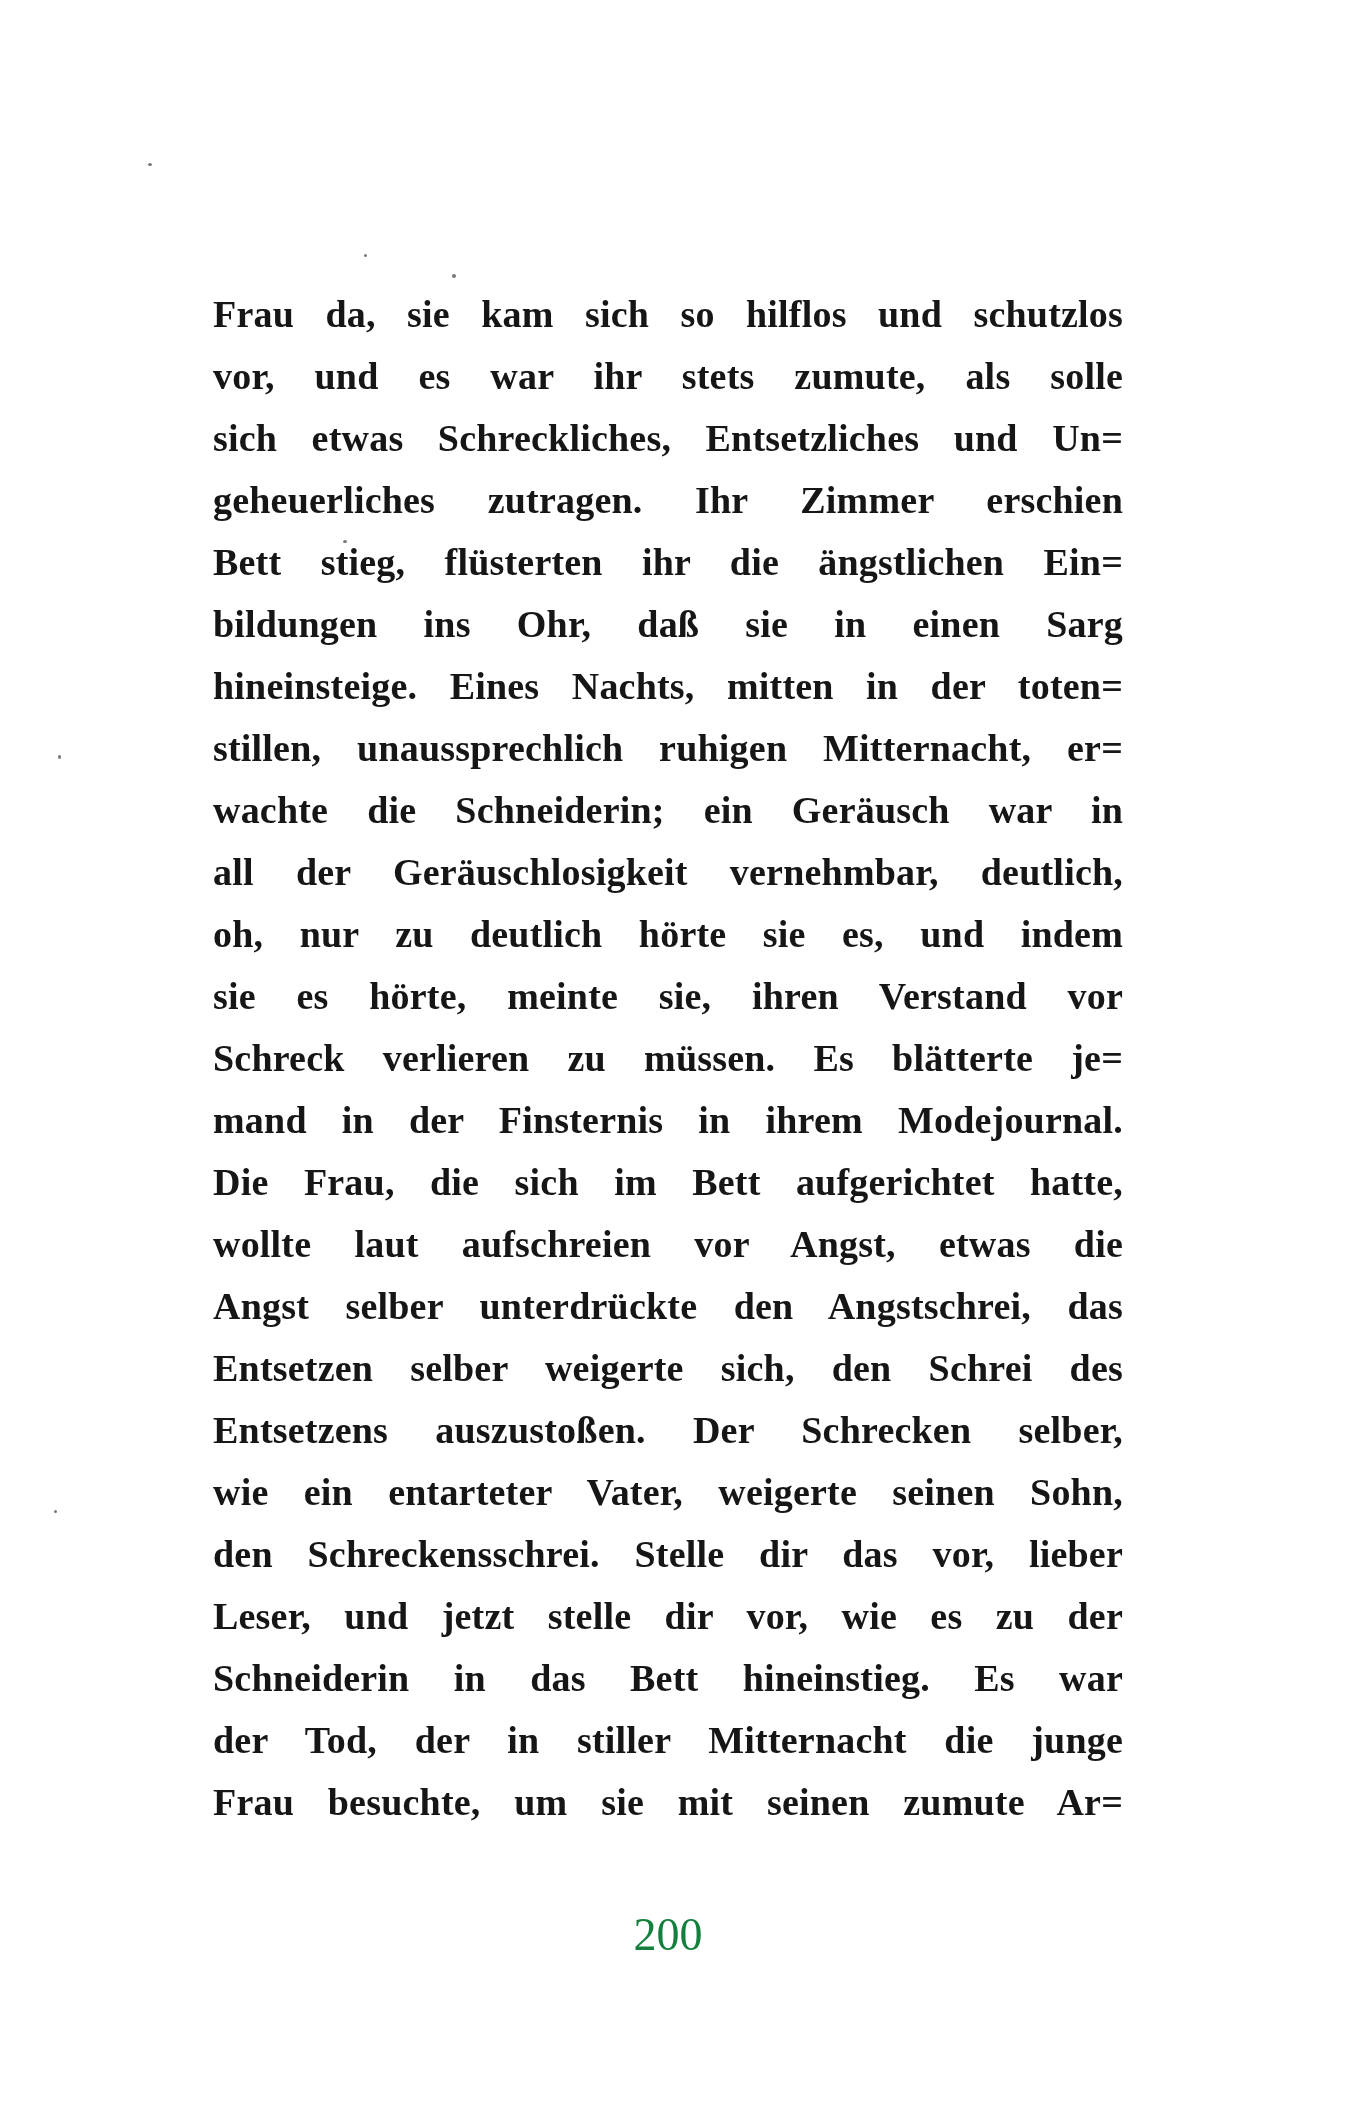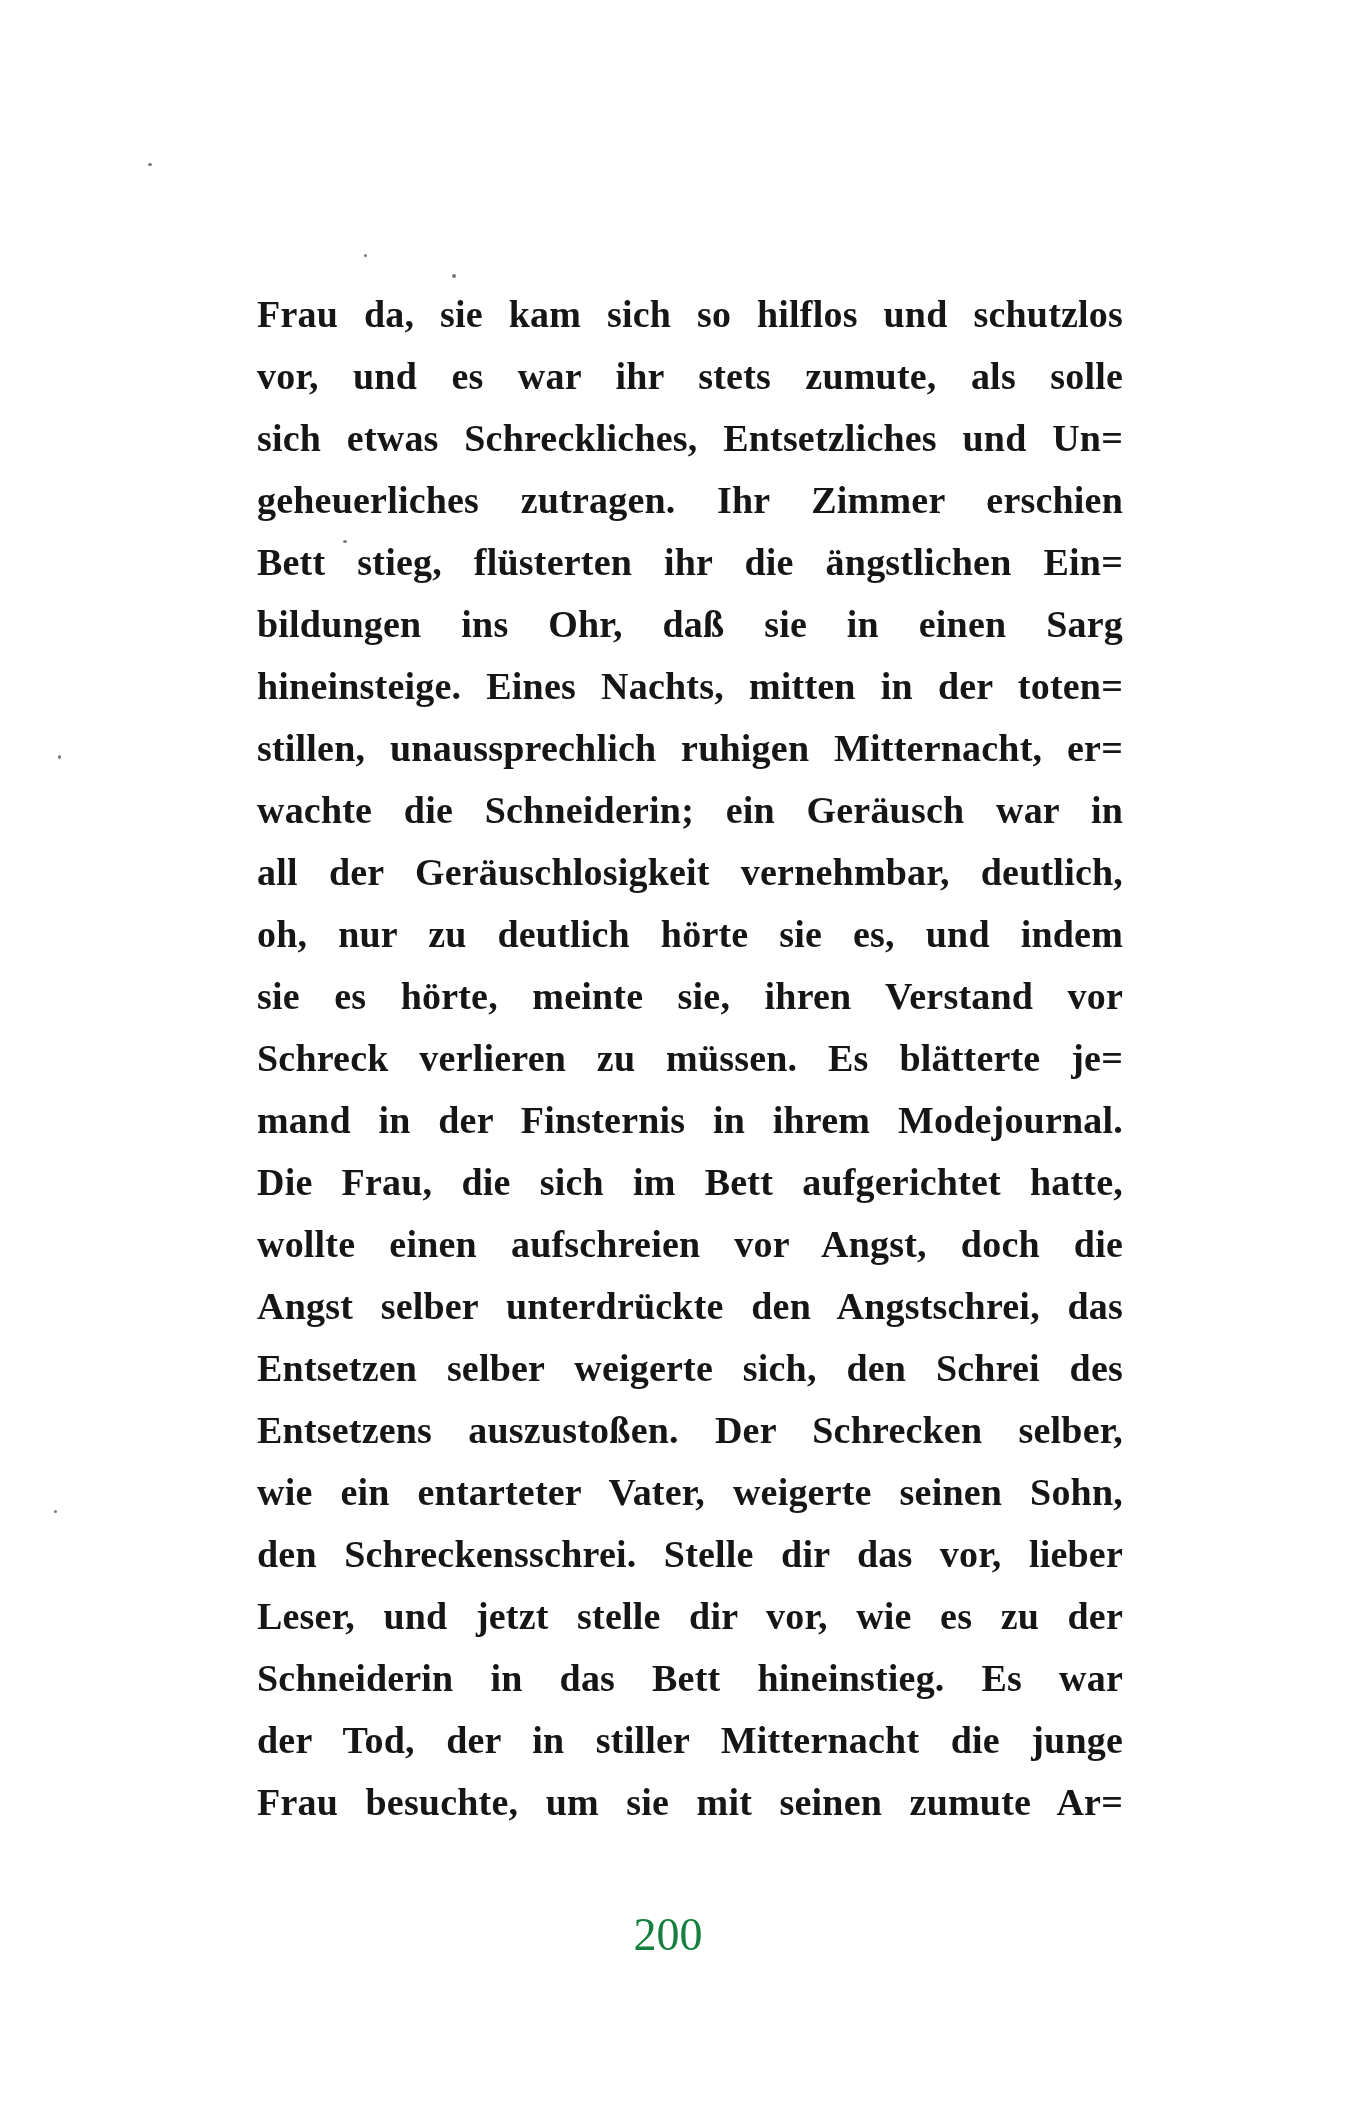--- a/index.html
+++ b/index.html
@@ -24,21 +24,20 @@
     font-family: "Liberation Serif", "DejaVu Serif", serif;
     font-size: 38px;
     font-weight: 700;
     color: #161616;
     line-height: 62px;
     height: 62px;
     text-align: justify;
     text-align-last: justify;
     text-justify: inter-word;
     letter-spacing: 0.2px;
-    margin-left: 44px;
   }
   .page-number {
     position: absolute;
     top: 1912px;
     left: 213px;
     width: 910px;
     text-align: center;
     font-family: "Liberation Serif", "DejaVu Serif", serif;
     font-size: 46px;
     font-weight: 400;
@@ -78,21 +77,21 @@
       <div class="line">bildungen ins Ohr, daß sie in einen Sarg</div>
       <div class="line">hineinsteige. Eines Nachts, mitten in der toten=</div>
       <div class="line">stillen, unaussprechlich ruhigen Mitternacht, er=</div>
       <div class="line">wachte die Schneiderin; ein Geräusch war in</div>
       <div class="line">all der Geräuschlosigkeit vernehmbar, deutlich,</div>
       <div class="line">oh, nur zu deutlich hörte sie es, und indem</div>
       <div class="line">sie es hörte, meinte sie, ihren Verstand vor</div>
       <div class="line">Schreck verlieren zu müssen. Es blätterte je=</div>
       <div class="line">mand in der Finsternis in ihrem Modejournal.</div>
       <div class="line">Die Frau, die sich im Bett aufgerichtet hatte,</div>
-      <div class="line">wollte einen aufschreien vor Angst, doch die</div>
+      <div class="line">wollte laut aufschreien vor Angst, etwas die</div>
       <div class="line">Angst selber unterdrückte den Angstschrei, das</div>
       <div class="line">Entsetzen selber weigerte sich, den Schrei des</div>
       <div class="line">Entsetzens auszustoßen. Der Schrecken selber,</div>
       <div class="line">wie ein entarteter Vater, weigerte seinen Sohn,</div>
       <div class="line">den Schreckensschrei. Stelle dir das vor, lieber</div>
       <div class="line">Leser, und jetzt stelle dir vor, wie es zu der</div>
       <div class="line">Schneiderin in das Bett hineinstieg. Es war</div>
       <div class="line">der Tod, der in stiller Mitternacht die junge</div>
       <div class="line">Frau besuchte, um sie mit seinen zumute Ar=</div>
     </div>

